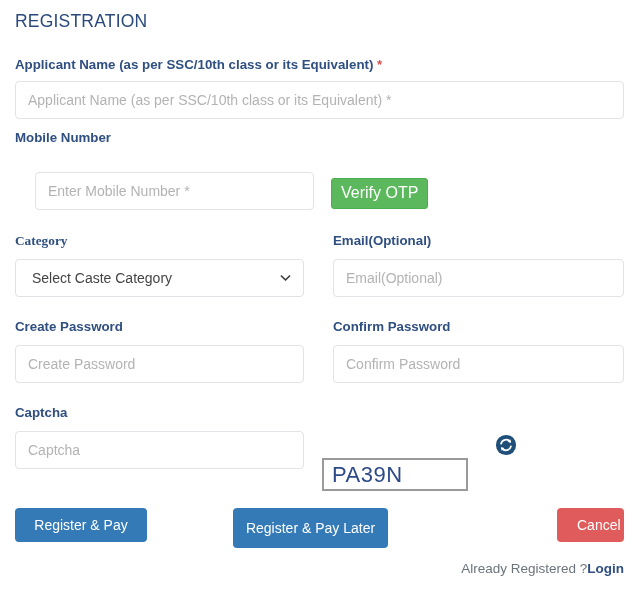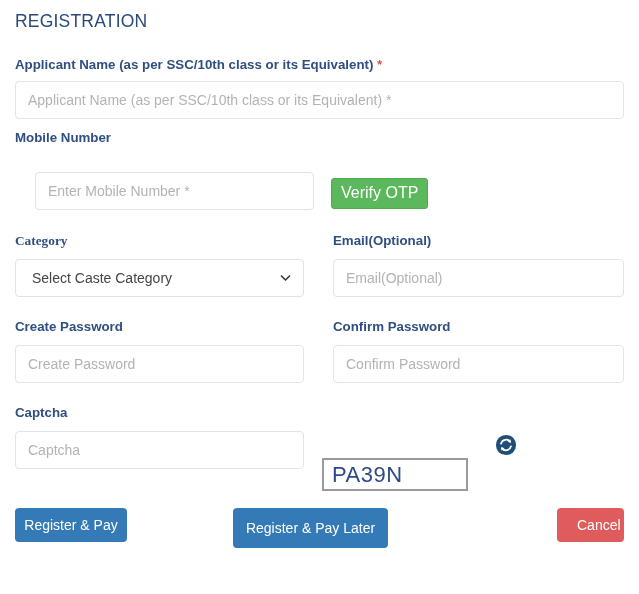--- a/index.html
+++ b/index.html
@@ -146,21 +146,21 @@
     font-size: 14px;
     font-family: "Liberation Sans", sans-serif;
     cursor: pointer;
     text-align: center;
   }
   .btn-primary { background: #337ab7; }
   .btn-danger  { background: #e05c5c; }
 
   .btn-register-pay {
     position: absolute; left: 15px; top: 508px;
-    width: 112px; height: 34px;
+    width: 132px; height: 34px;
   }
   .btn-register-pay-later {
     position: absolute; left: 233px; top: 508px;
     width: 155px; height: 40px;
   }
   .btn-cancel {
     position: absolute; left: 557px; top: 508px;
     width: 67px; height: 34px; padding-left: 20px;
   }
 
@@ -239,14 +239,17 @@
       <path d="M17.4 13.4 A5.6 5.6 0 0 1 7.4 15.4" stroke="#ffffff" stroke-width="1.9" fill="none" stroke-linecap="round"></path>
       <path d="M16.9 5.6 L17.2 9.2 L13.7 8.7 Z" fill="#ffffff"></path>
       <path d="M7.1 18.4 L6.8 14.8 L10.3 15.3 Z" fill="#ffffff"></path>
     </svg>
   </span>
 
   <button class="btn btn-primary btn-register-pay">Register &amp; Pay</button>
   <button class="btn btn-primary btn-register-pay-later">Register &amp; Pay Later</button>
   <button class="btn btn-danger btn-cancel">Cancel</button>
 
+  <div class="footer-note">
+    <span>Already Registered ?</span><span class="footer-login">Login</span>
+  </div>
 
 </div>
 
 </body></html>

